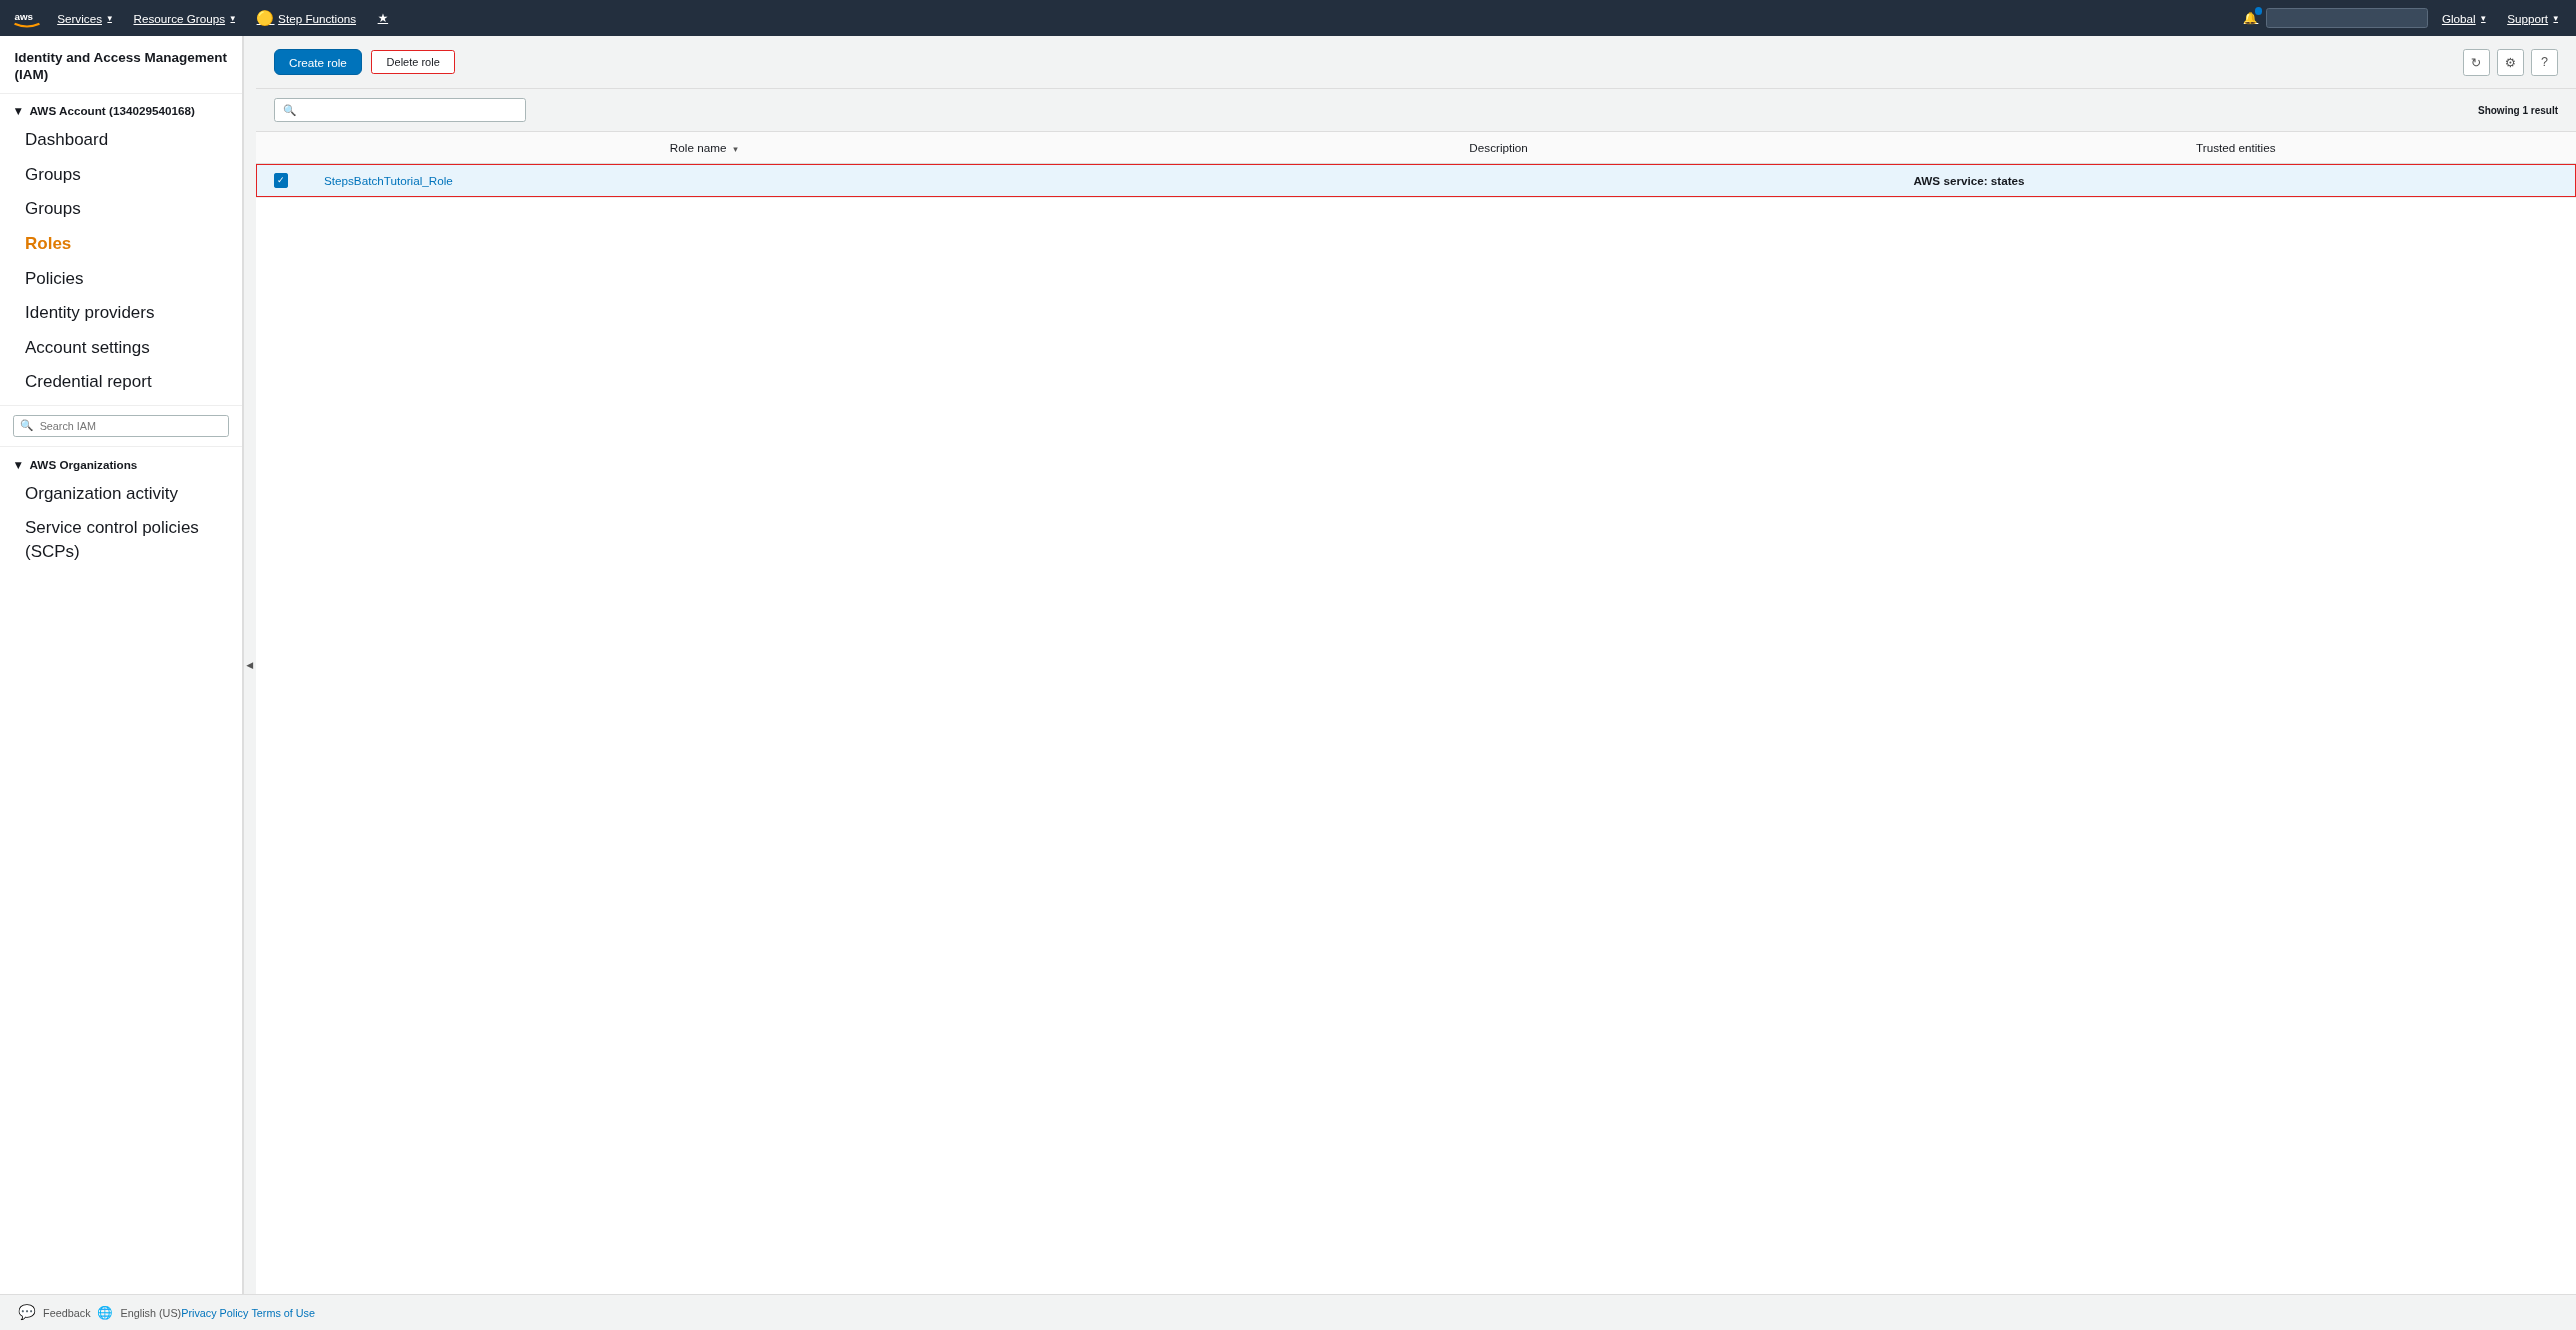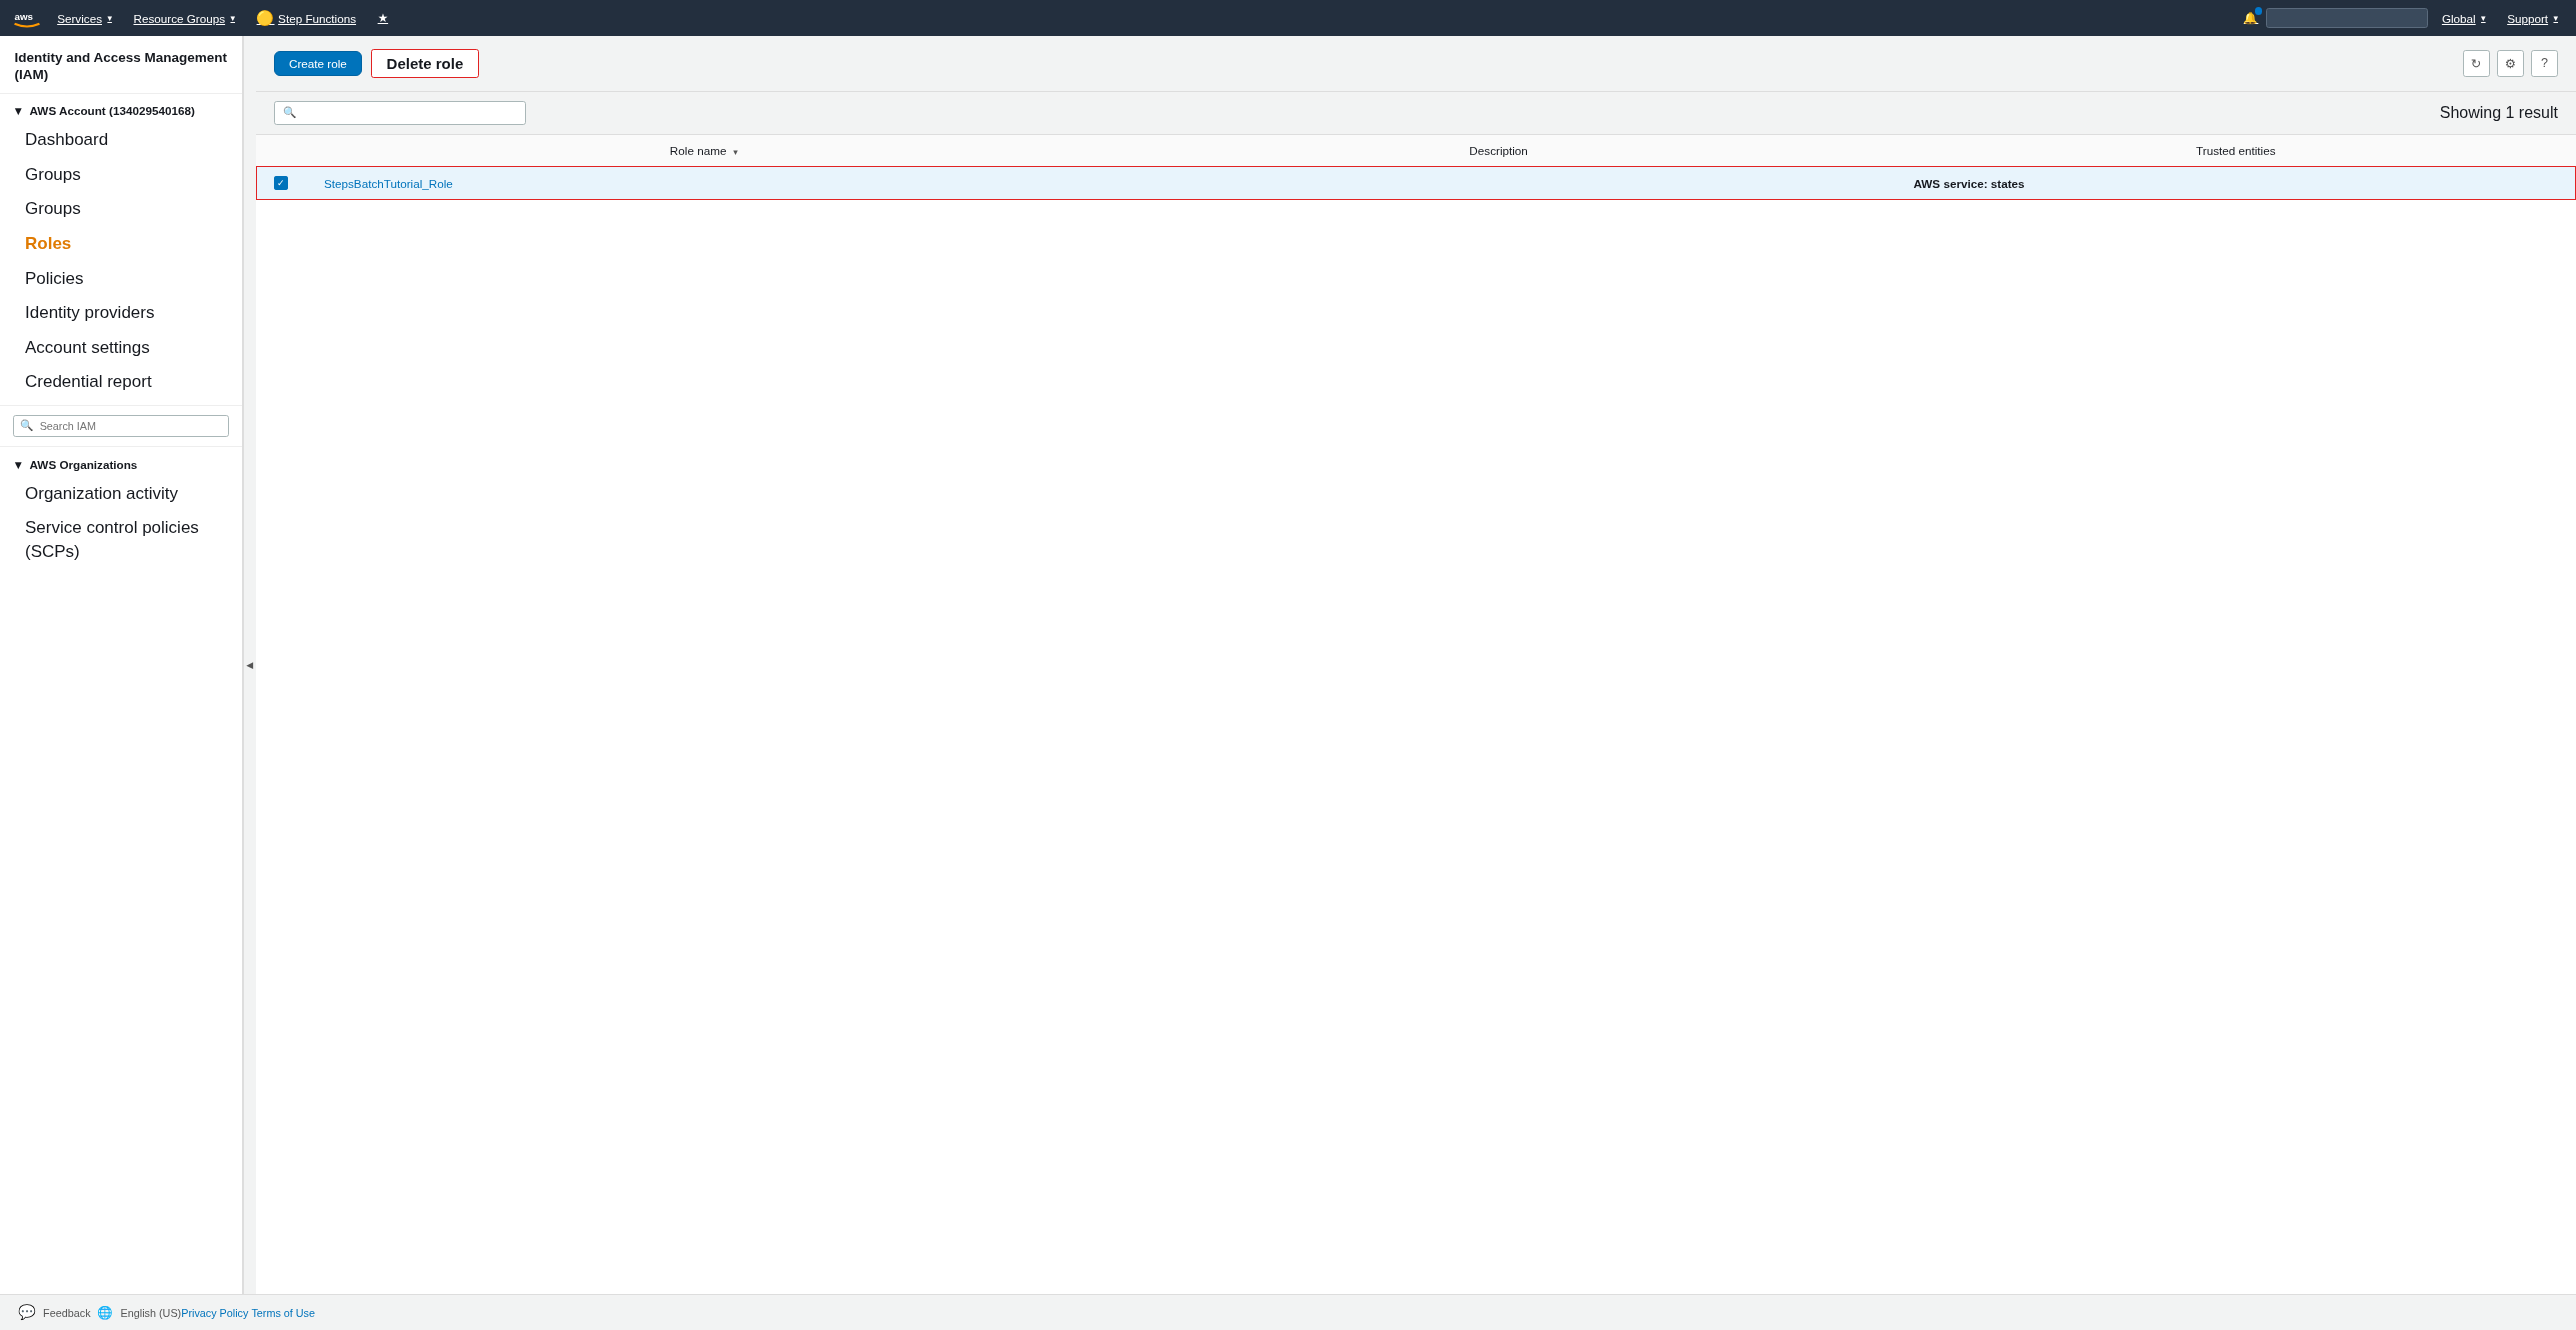--- a/index.html
+++ b/index.html
@@ -170,22 +170,22 @@
       font-size: 11.7px;
       font-weight: 500;
       cursor: pointer;
     }
     .btn-secondary {
       background: #fff;
       color: #16191f;
       border: 1.8px solid #e22222;
       border-radius: 2.7px;
       padding: 5.4px 14.4px;
-      font-size: 15px;
-      font-weight: 700;
+      font-size: 11px;
+      font-weight: 400;
       cursor: pointer;
     }
     .toolbar-spacer { flex: 1; }
     .toolbar-icons { display: flex; gap: 7.2px; align-items: center; }
     .icon-btn {
       border: 0.9px solid #aab7b8;
       background: #fff;
       border-radius: 2.7px;
       width: 27px;
       height: 27px;
@@ -226,23 +226,23 @@
     .search-box input {
       border: none;
       outline: none;
       font-size: 11.7px;
       color: #333;
       width: 100%;
     }
     .search-icon-small { color: #879596; font-size: 10.8px; }
     .result-count {
       margin-left: auto;
-      font-size: 16px;
-      color: #16191f;
-      font-weight: 400;
+      font-size: 10px;
+      color: #16191f;
+      font-weight: 700;
     }
     .data-table {
       width: 100%;
       border-collapse: collapse;
     }
     .data-table thead tr {
       background: #fafafa;
       border-bottom: 1.8px solid #ddd;
     }
     .data-table th {

